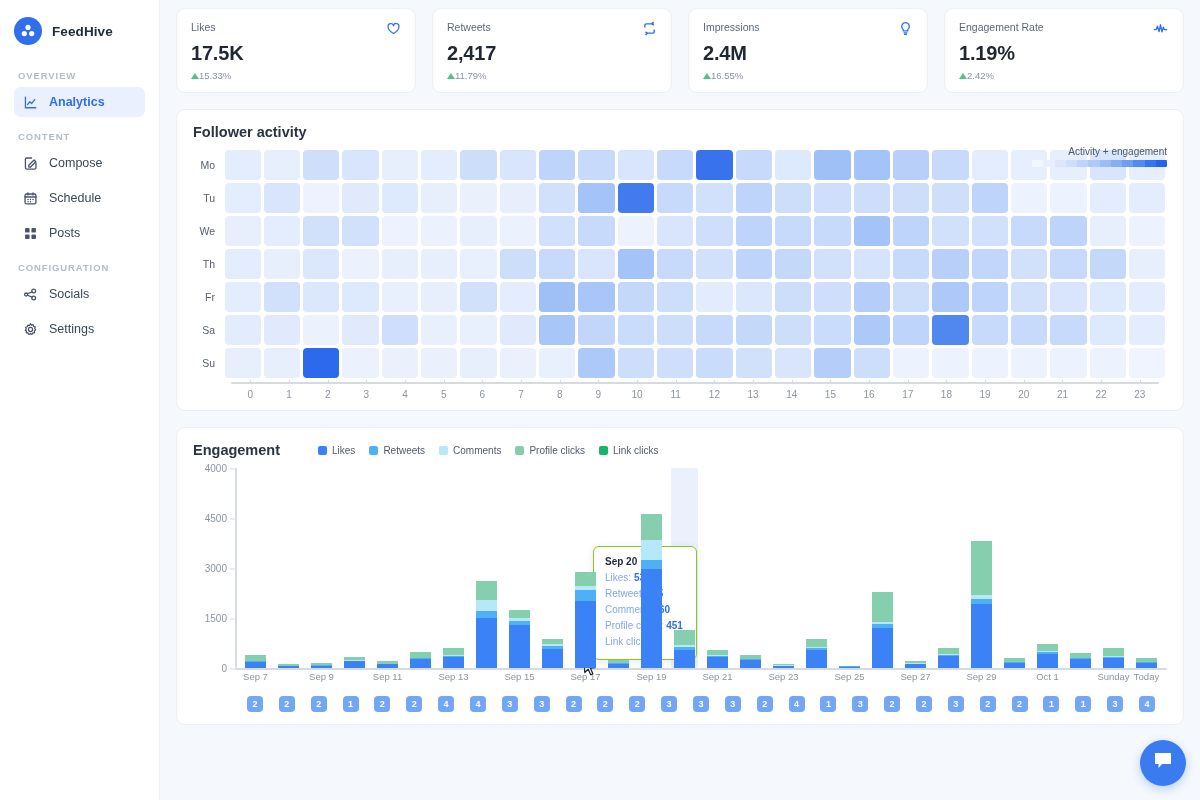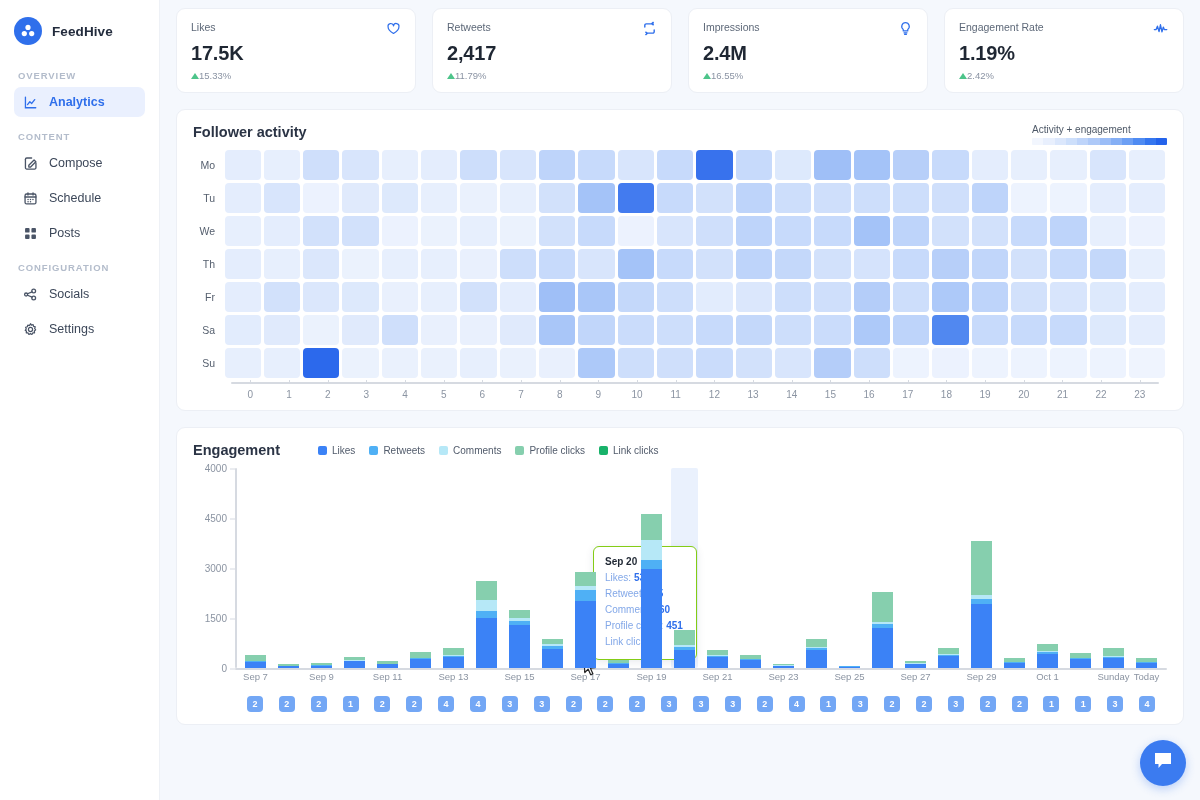--- a/index.html
+++ b/index.html
@@ -52,21 +52,21 @@
   .stat-delta { display:flex; align-items:center; font-size:9.5px; color:#8a93a3; margin-top:5px; }
   .tri-up { width:0;height:0;border-left:4px solid transparent;border-right:4px solid transparent;border-bottom:6px solid #4dc48a; }
 
   .panel {
     background:#fff; border:1px solid #eceff5; border-radius:9px;
     margin-top:16px; padding:14px 16px 10px 16px; position:relative;
   }
   .panel-title { font-size:14.5px; font-weight:600; color:#2b3445; }
   .panel-sub { font-size:10.5px; color:#6b7585; margin-top:3px; }
 
-  .legend-grad { position:absolute; right:16px; top:14px; width:135px; }
+  .legend-grad { position:absolute; right:16px; top:36px; width:135px; text-align:right; }
   .legend-grad-label { font-size:10px; color:#4d5867; margin-bottom:3px; }
   .legend-grad-bar { display:flex; height:7px; border-radius:1px; overflow:hidden; }
   .legend-grad-bar i { flex:1; display:block; }
 
   
   .heat-wrap { margin-top:8px; display:flex; }
   .heat-rowlabels { width:30px; padding-top:0; }
   .heat-rowlabel {
     height:33px; display:flex; align-items:center; justify-content:flex-end;
     font-size:10.5px; color:#555f6e; padding-right:8px;

